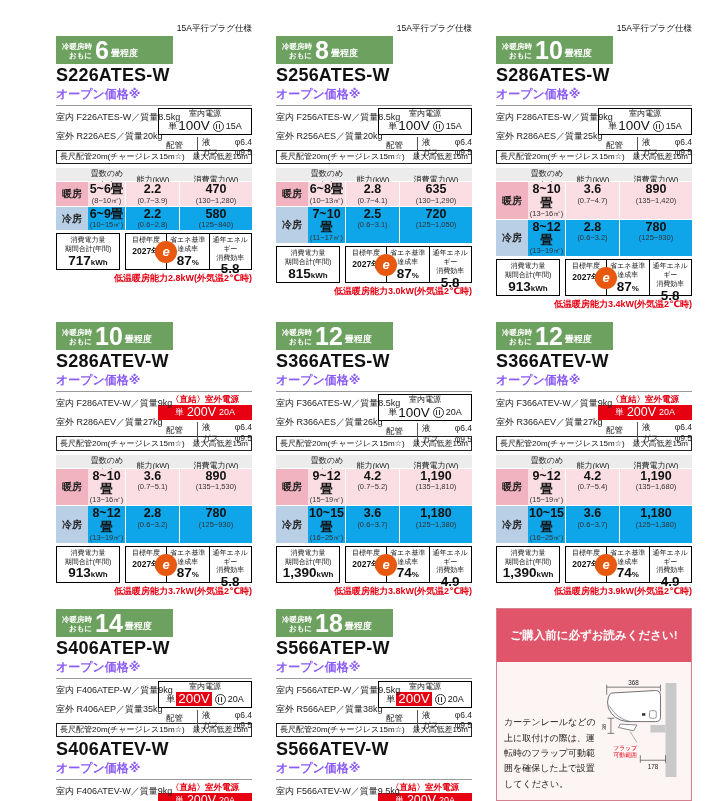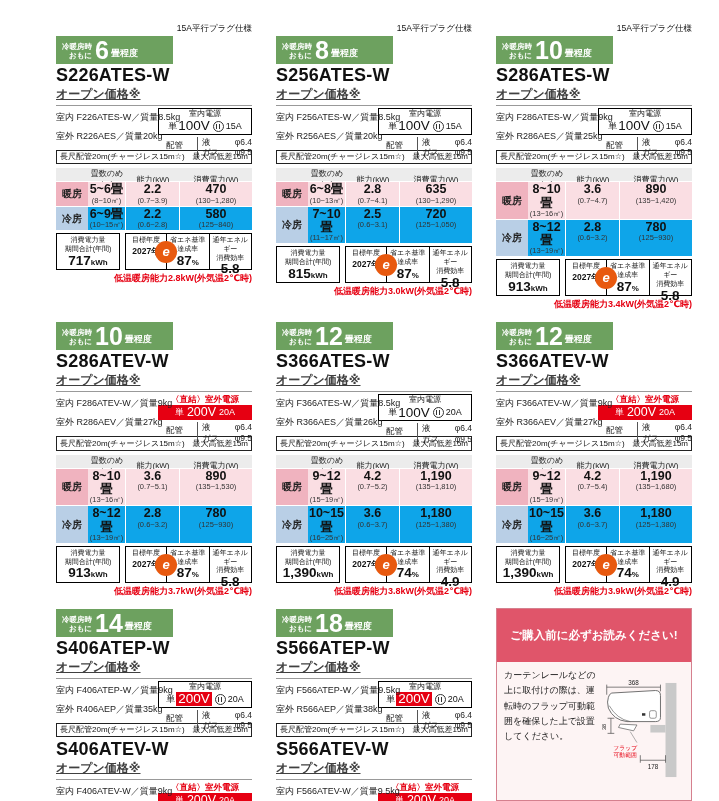--- a/index.html
+++ b/index.html
@@ -7,21 +7,21 @@
   .page{position:relative;width:719px;height:801px;background:#fff;overflow:hidden;}
   .grid{position:absolute;left:56px;top:6px;display:grid;grid-template-columns:196px 196px 196px;column-gap:24px;row-gap:10px;}
   .cell{width:196px;}
   .plugnote{font-size:8.5px;color:#111;text-align:right;height:13px;line-height:13px;margin-top:16px;}
   
   .cap-bar{display:inline-flex;align-items:flex-end;background:#6da15f;color:#fff;padding:2px 11px 3px 6px;min-width:100px;height:23px;}
   .cap-pre{font-size:7.5px;font-weight:bold;text-align:right;line-height:1.2;margin-right:3px;margin-bottom:1px;}
   .cap-num{font-size:25px;font-weight:bold;line-height:0.85;}
   .cap-suf{font-size:9px;font-weight:bold;margin-left:2px;margin-bottom:1px;}
   .model{font-size:18px;font-weight:bold;color:#111;line-height:1.05;margin-top:2px;letter-spacing:0.2px;}
-  .price{font-size:12px;font-weight:bold;color:#404040;margin:1px 0 2px;text-decoration:underline;}
+  .price{font-size:12px;font-weight:bold;color:#8b5cf6;margin:1px 0 2px;}
   .rule{border-top:1px solid #999;margin:0 0 2px;}
   .specrow{display:flex;justify-content:space-between;height:40px;}
   .unitlines{flex:1;position:relative;}
   .unitline{font-size:9px;color:#222;position:absolute;left:0;white-space:nowrap;}
   .unitline.in{top:3px;}
   .unitline.out{top:22px;}
   .rightspec{width:94px;flex:none;}
   .pwr-in{border:1.5px solid #000;text-align:center;padding:0 2px 1px;background:#fff;}
   .pwr-title{font-size:8px;color:#111;line-height:1.3;}
   .pwr-val{font-size:9px;color:#111;display:flex;align-items:center;justify-content:center;line-height:1;}
@@ -66,21 +66,21 @@
   .bb-sec.target{flex:0 0 38px;}
   .bb-year{font-size:8.5px;font-weight:bold;color:#111;margin-top:1px;}
   .e-mark{position:absolute;right:-11px;top:7px;width:22px;height:22px;border-radius:50%;background:#e8590f;color:#fff;font-weight:bold;font-style:italic;font-size:13px;line-height:22px;text-align:center;z-index:2;}
   .lowtemp{color:#e60012;font-weight:bold;font-size:9px;text-align:right;margin-top:2px;}
   .m2{margin-top:3px;}
   
   .notice-box{border:1px solid #d5808e;background:#fdf4f4;}
   .notice-head{background:#e0556a;color:#fff;font-weight:bold;font-size:11.5px;text-align:center;padding:19px 0;}
   .notice-body{padding:6px 7px 8px;}
   .notice-title{font-size:14px;font-weight:bold;letter-spacing:1.5px;color:#111;margin-bottom:5px;}
-  .notice-flex{display:flex;gap:4px;}
+  .notice-flex{display:flex;gap:4px;align-items:flex-end;}
   .notice-text{font-size:9px;line-height:1.7;color:#222;width:92px;flex:none;}
   .inst-svg{flex:1;}
 </style>
 </head>
 <body>
 
 <div class="page">
   <div class="grid" id="grid">
       <div class="cell">
         <div class="plugnote">15A平行プラグ仕様</div>

